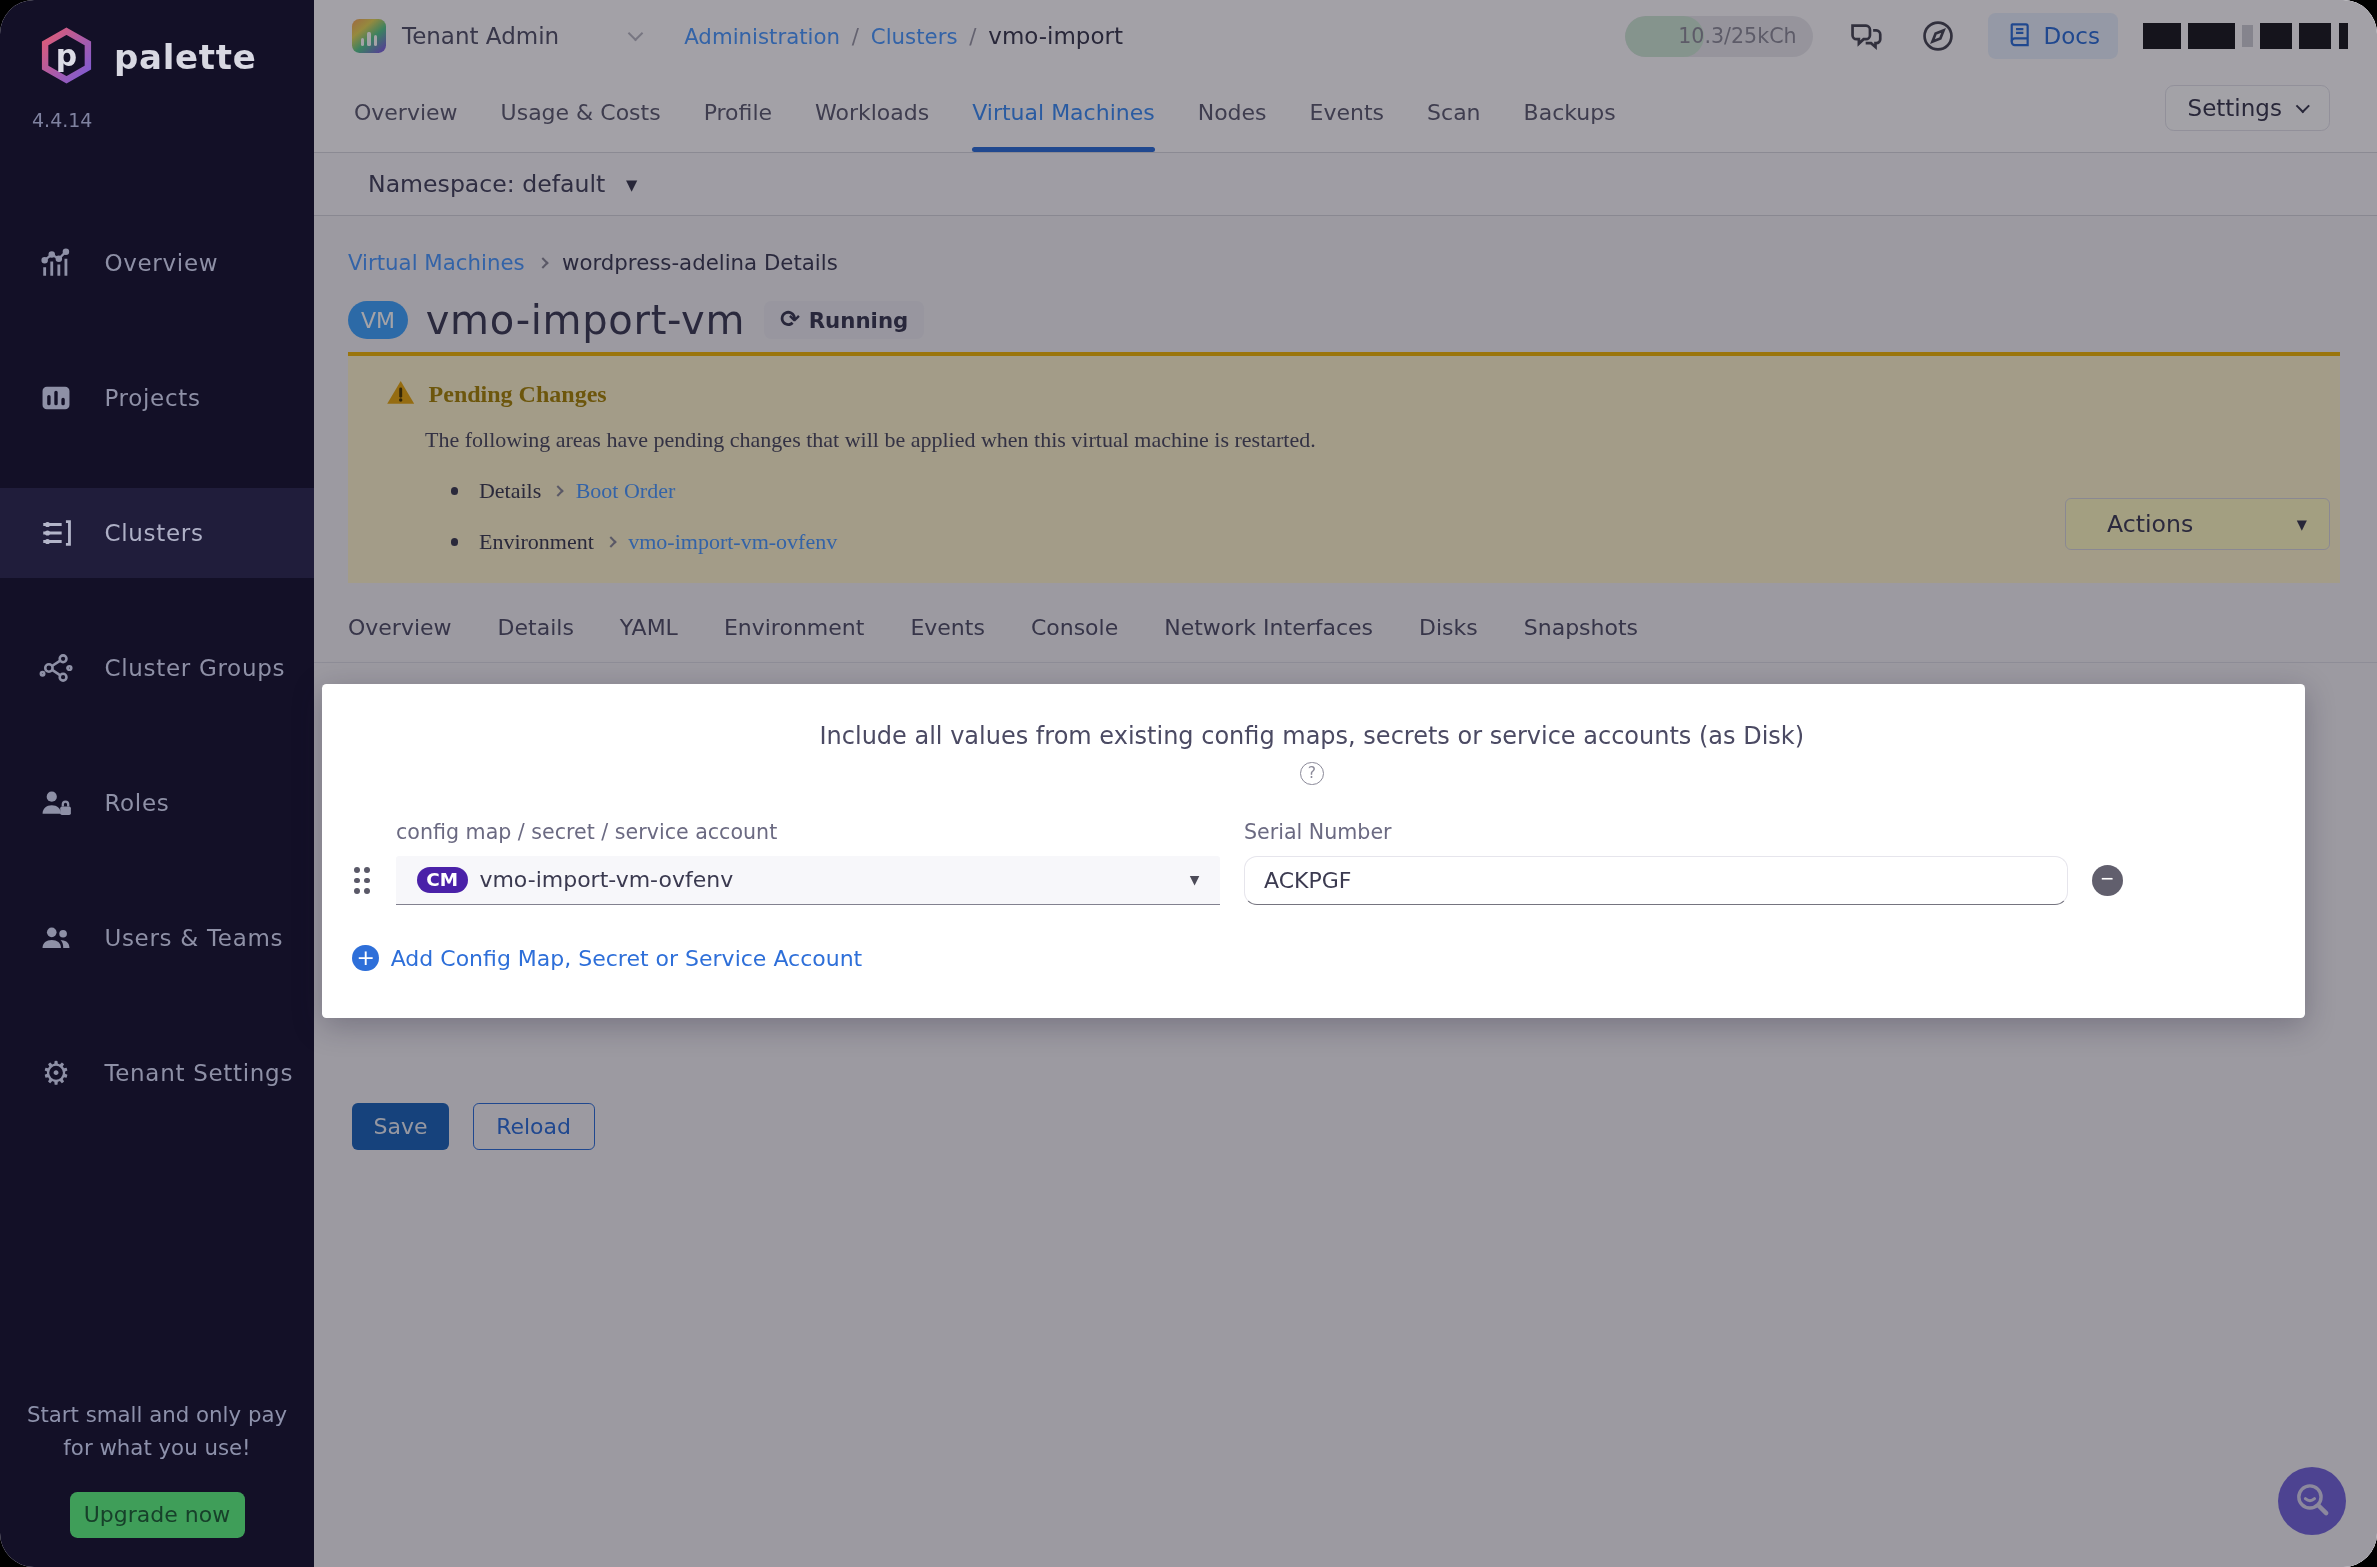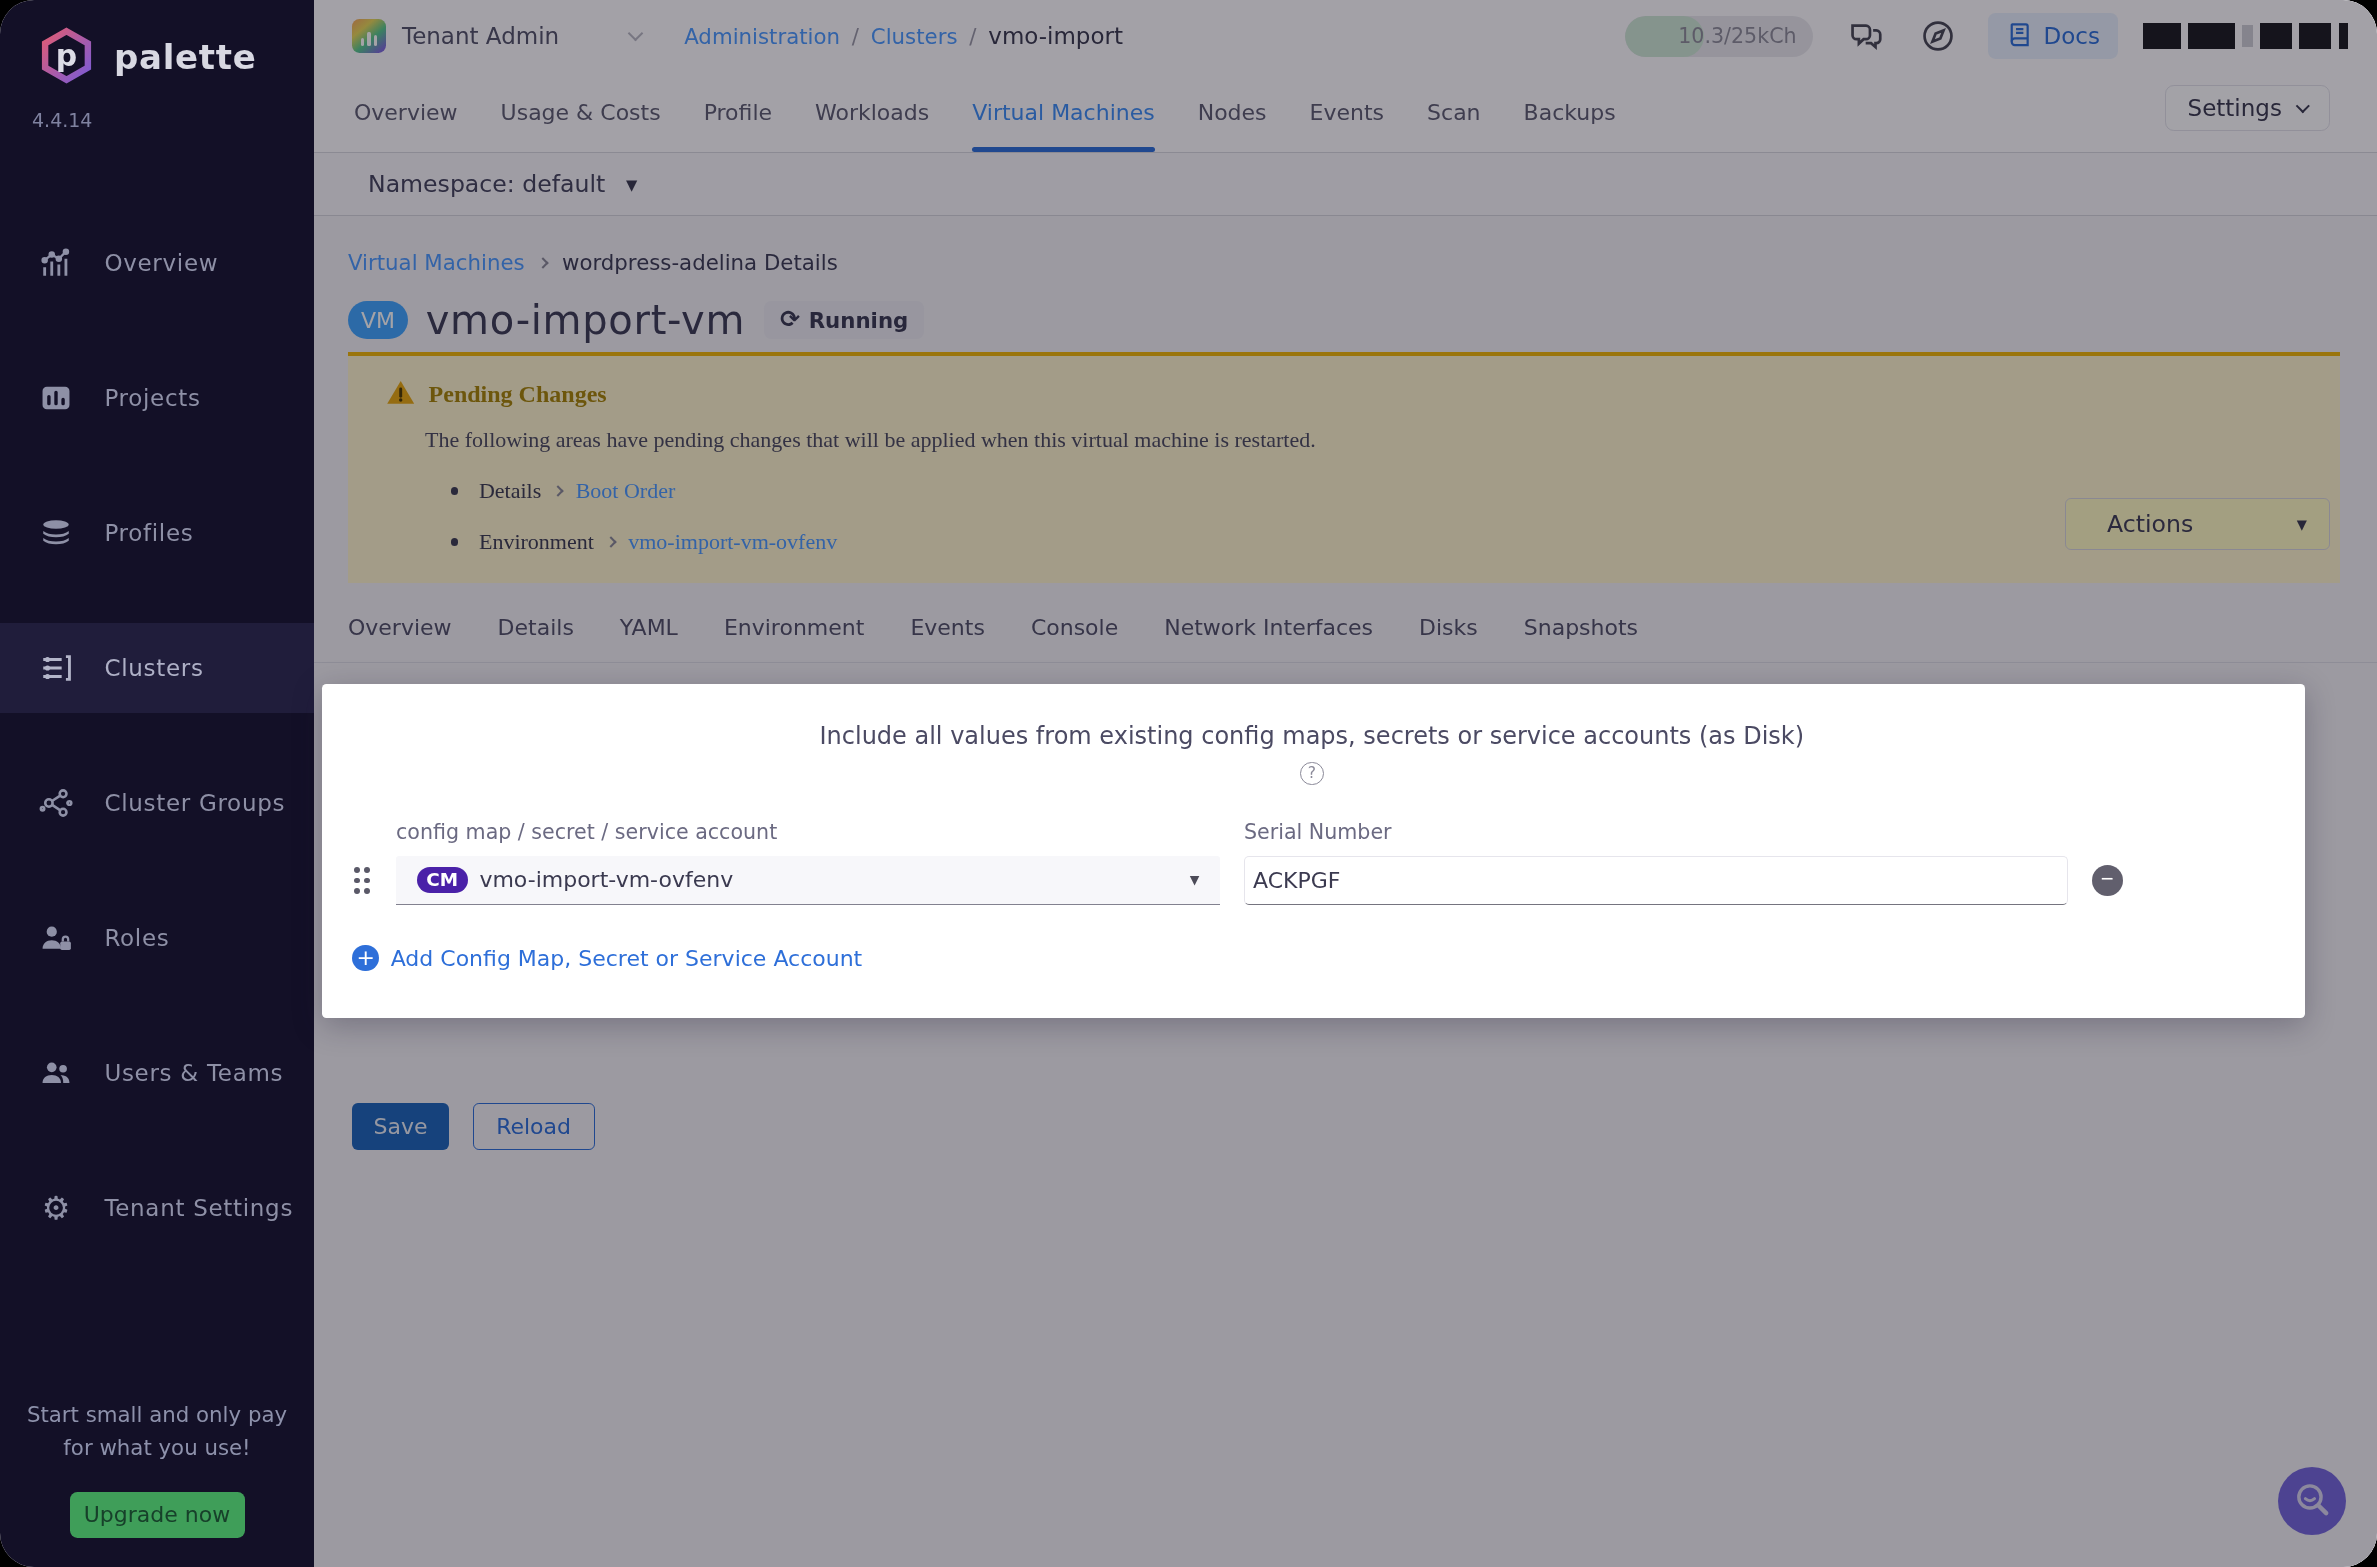--- a/index.html
+++ b/index.html
@@ -103,21 +103,21 @@
   .drag-handle{width:48px;flex:0 0 48px;display:flex;justify-content:flex-start;padding-left:5.9px;cursor:grab;}
   .dots{display:grid;grid-template-columns:5.9px 5.9px;grid-auto-rows:5.9px;gap:4.4px;}
   .dots i{background:#5a5968;border-radius:50%;}
   .select-field{width:824px;flex:0 0 824px;height:49px;background:#f7f7fa;border-bottom:1.5px solid #82818f;
     border-radius:2.9px 2.9px 0 0;display:flex;align-items:center;padding:0 20.6px;margin-right:24px;cursor:pointer;}
   .cm-badge{background:#4a21a8;color:#fff;font-size:18.4px;font-weight:700;height:26.5px;border-radius:13.2px;
     display:flex;align-items:center;padding:0 9.6px;}
   .select-value{font-size:22px;color:#3b3a50;margin-left:11.8px;}
   .select-caret{margin-left:auto;font-size:12.5px;color:#4c4b58;}
   .serial-input{width:824px;flex:0 0 824px;height:49px;background:#fff;border:0.7px solid #e6e5ec;border-bottom:1.5px solid #75747f;
-    border-radius:5px;font-size:22px;color:#3b3a50;padding-left:8px;font-family:inherit;outline:none;}
+    border-radius:13px;font-size:22px;color:#3b3a50;padding-left:19px;font-family:inherit;outline:none;}
   .minus-btn{margin-left:23.6px;width:31px;height:31px;border-radius:50%;background:#615f6d;border:none;color:#fff;
     font-size:22px;line-height:1;display:flex;align-items:center;justify-content:center;cursor:pointer;padding:0 0 2.9px 0;}
   .add-row{display:flex;align-items:center;margin-top:40px;padding-left:4.4px;cursor:pointer;}
   .plus-icon{width:26.5px;height:26.5px;border-radius:50%;background:#2e6fd9;color:#fff;font-size:22px;display:flex;
     align-items:center;justify-content:center;padding-bottom:2.2px;}
   .add-label{margin-left:11.8px;font-size:22px;font-weight:500;color:#2e6fd9;}
 
   .btn-row{display:flex;margin:85px 0 0 38px;}
   .save-btn{width:97px;height:47px;background:#1f66bb;border:none;border-radius:5.9px;color:#e9edf5;font-size:22px;
     font-family:inherit;cursor:pointer;}
@@ -166,30 +166,20 @@
         <span class="nav-label">Overview</span>
       </div>
       <div class="nav-item">
         <span class="nav-icon">
           <svg viewBox="0 0 24 24">
               <rect x="2.5" y="4" width="19" height="16" rx="3" fill="#8e90a6"></rect>
             <path d="M7 16v-5M12 16V8M17 16v-3" stroke="#131027" stroke-width="2.4" stroke-linecap="round"></path>
           </svg>
           </span>
         <span class="nav-label">Projects</span>
-      </div>
-      <div class="nav-item">
-        <span class="nav-icon">
-          <svg viewBox="0 0 24 24" fill="#8e90a6">
-            <ellipse cx="12" cy="6" rx="9" ry="3"></ellipse>
-            <path d="M3 10.5c2 1.7 5.3 2.5 9 2.5s7-.8 9-2.5v2c-2 1.7-5.3 2.5-9 2.5s-7-.8-9-2.5z"></path>
-            <path d="M3 15.5c2 1.7 5.3 2.5 9 2.5s7-.8 9-2.5v2c-2 1.7-5.3 2.5-9 2.5s-7-.8-9-2.5z"></path>
-          </svg>
-          </span>
-        <span class="nav-label">Profiles</span>
       </div>
       <div class="nav-item active">
         <span class="nav-icon">
           <svg viewBox="0 0 24 24" fill="none" stroke="#b3b5c9" stroke-width="2">
             <path d="M3 6h13M3 12h13M3 18h13"></path>
             <circle cx="6" cy="6" r="0.8" fill="#b3b5c9"></circle>
               <circle cx="6" cy="12" r="0.8" fill="#b3b5c9"></circle>
               <circle cx="6" cy="18" r="0.8" fill="#b3b5c9"></circle>
             <path d="M19 4h2.5v16H19"></path>
           </svg>

